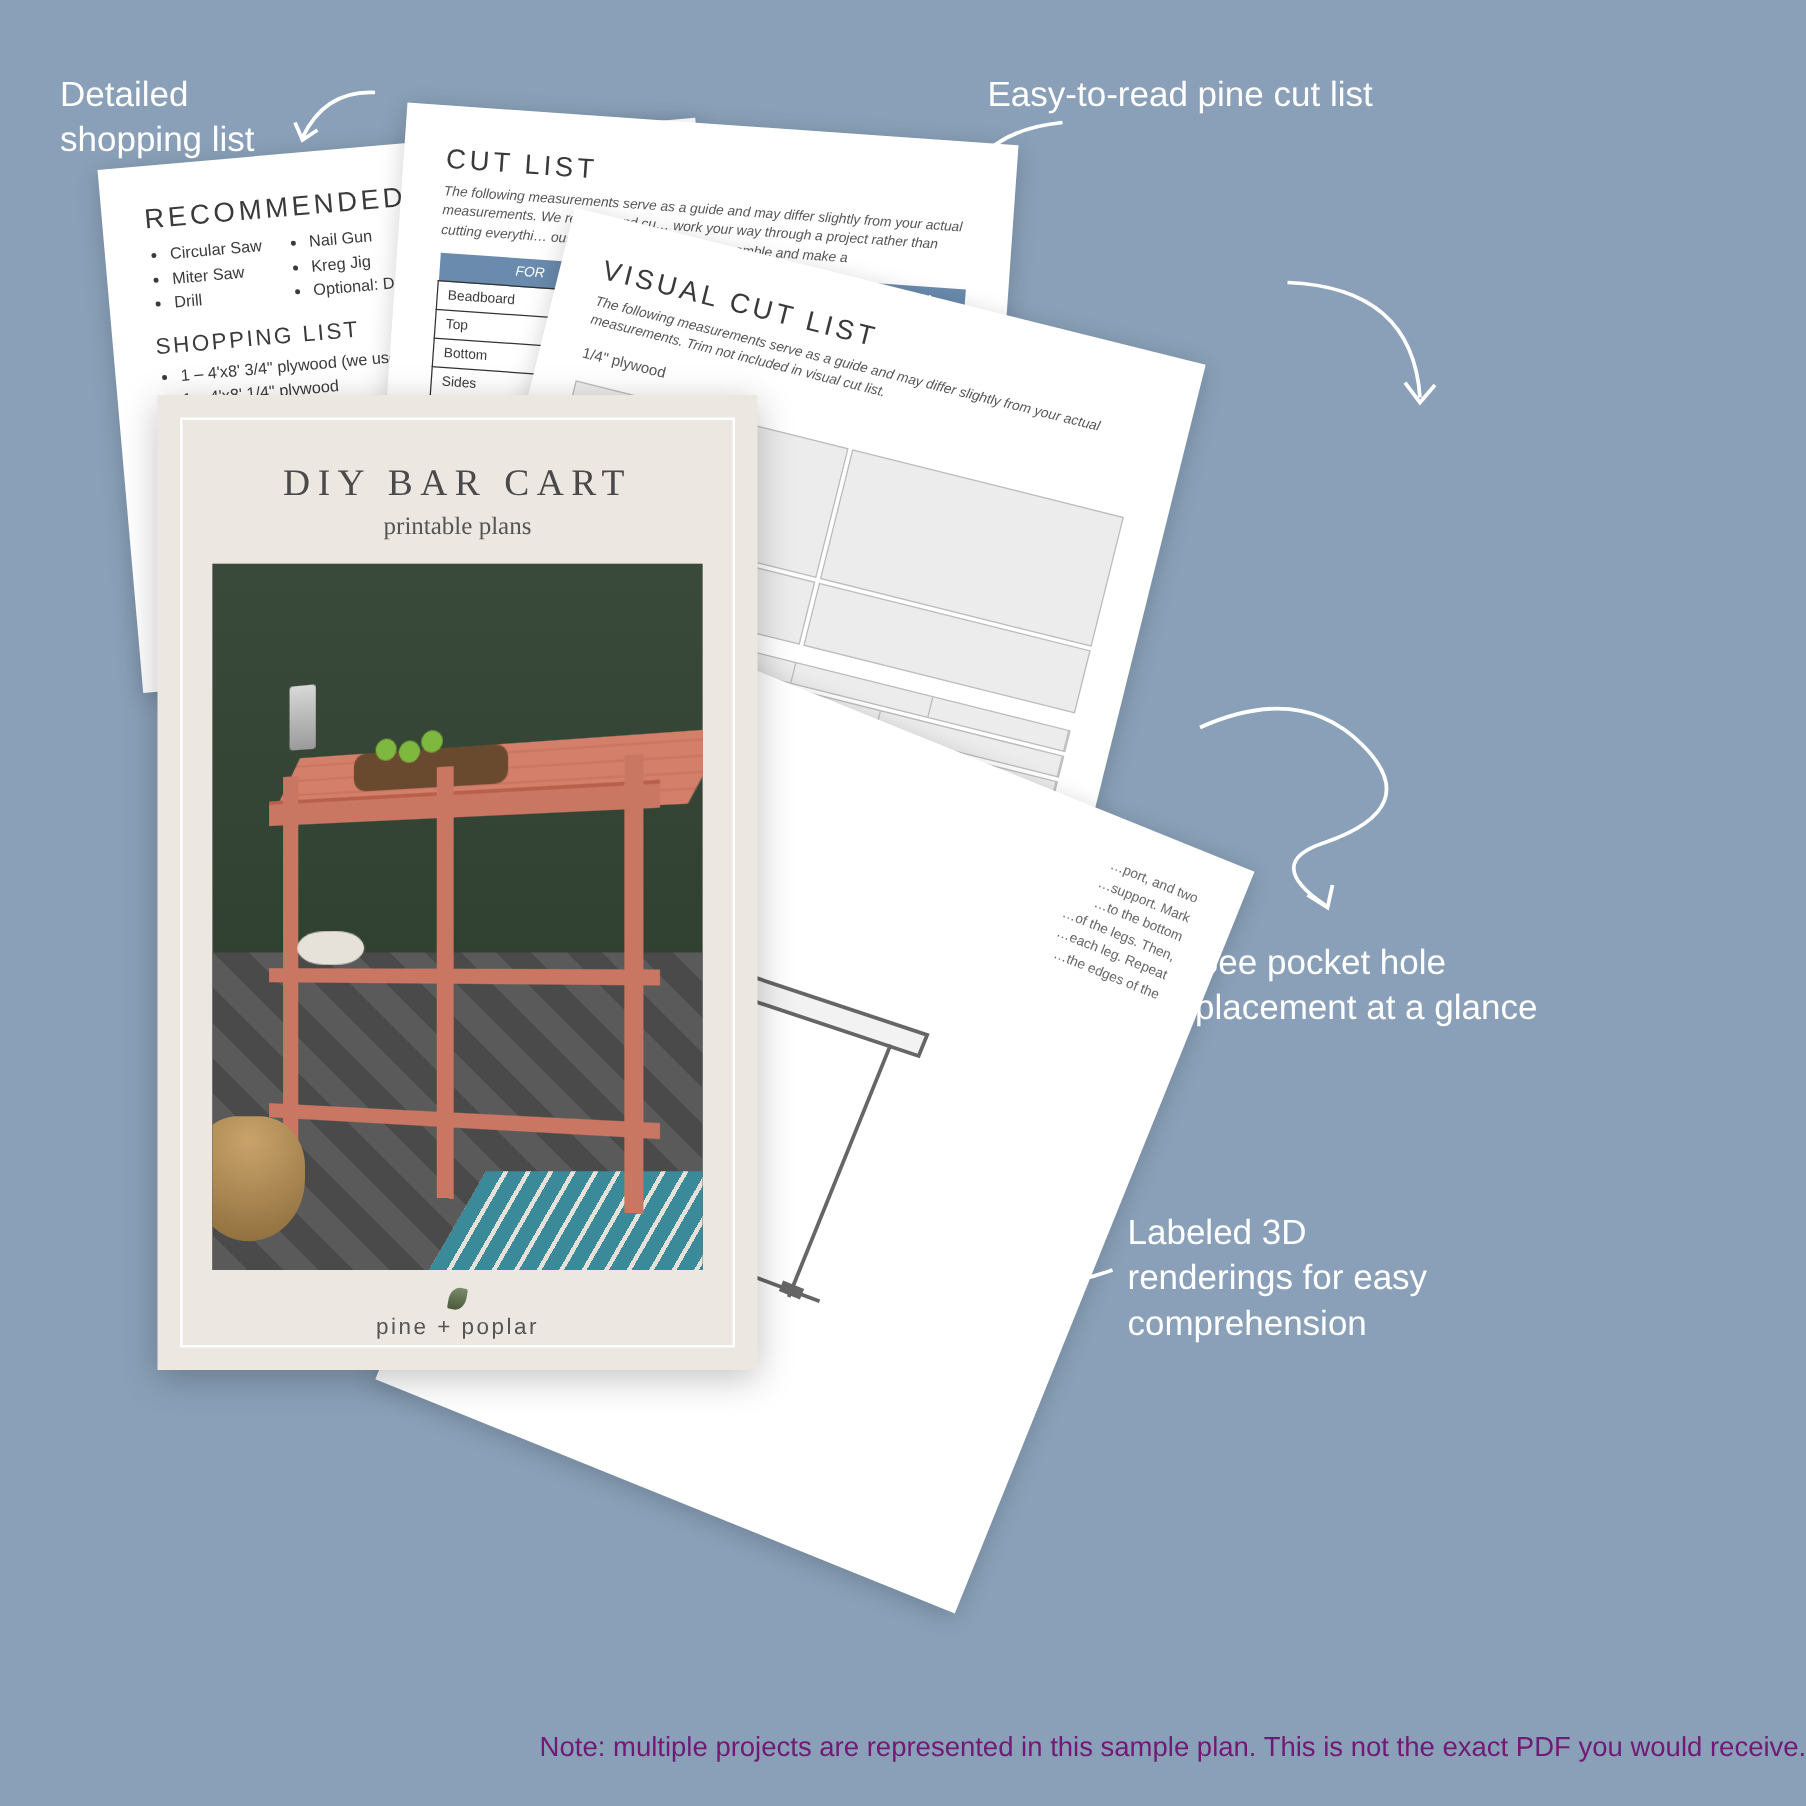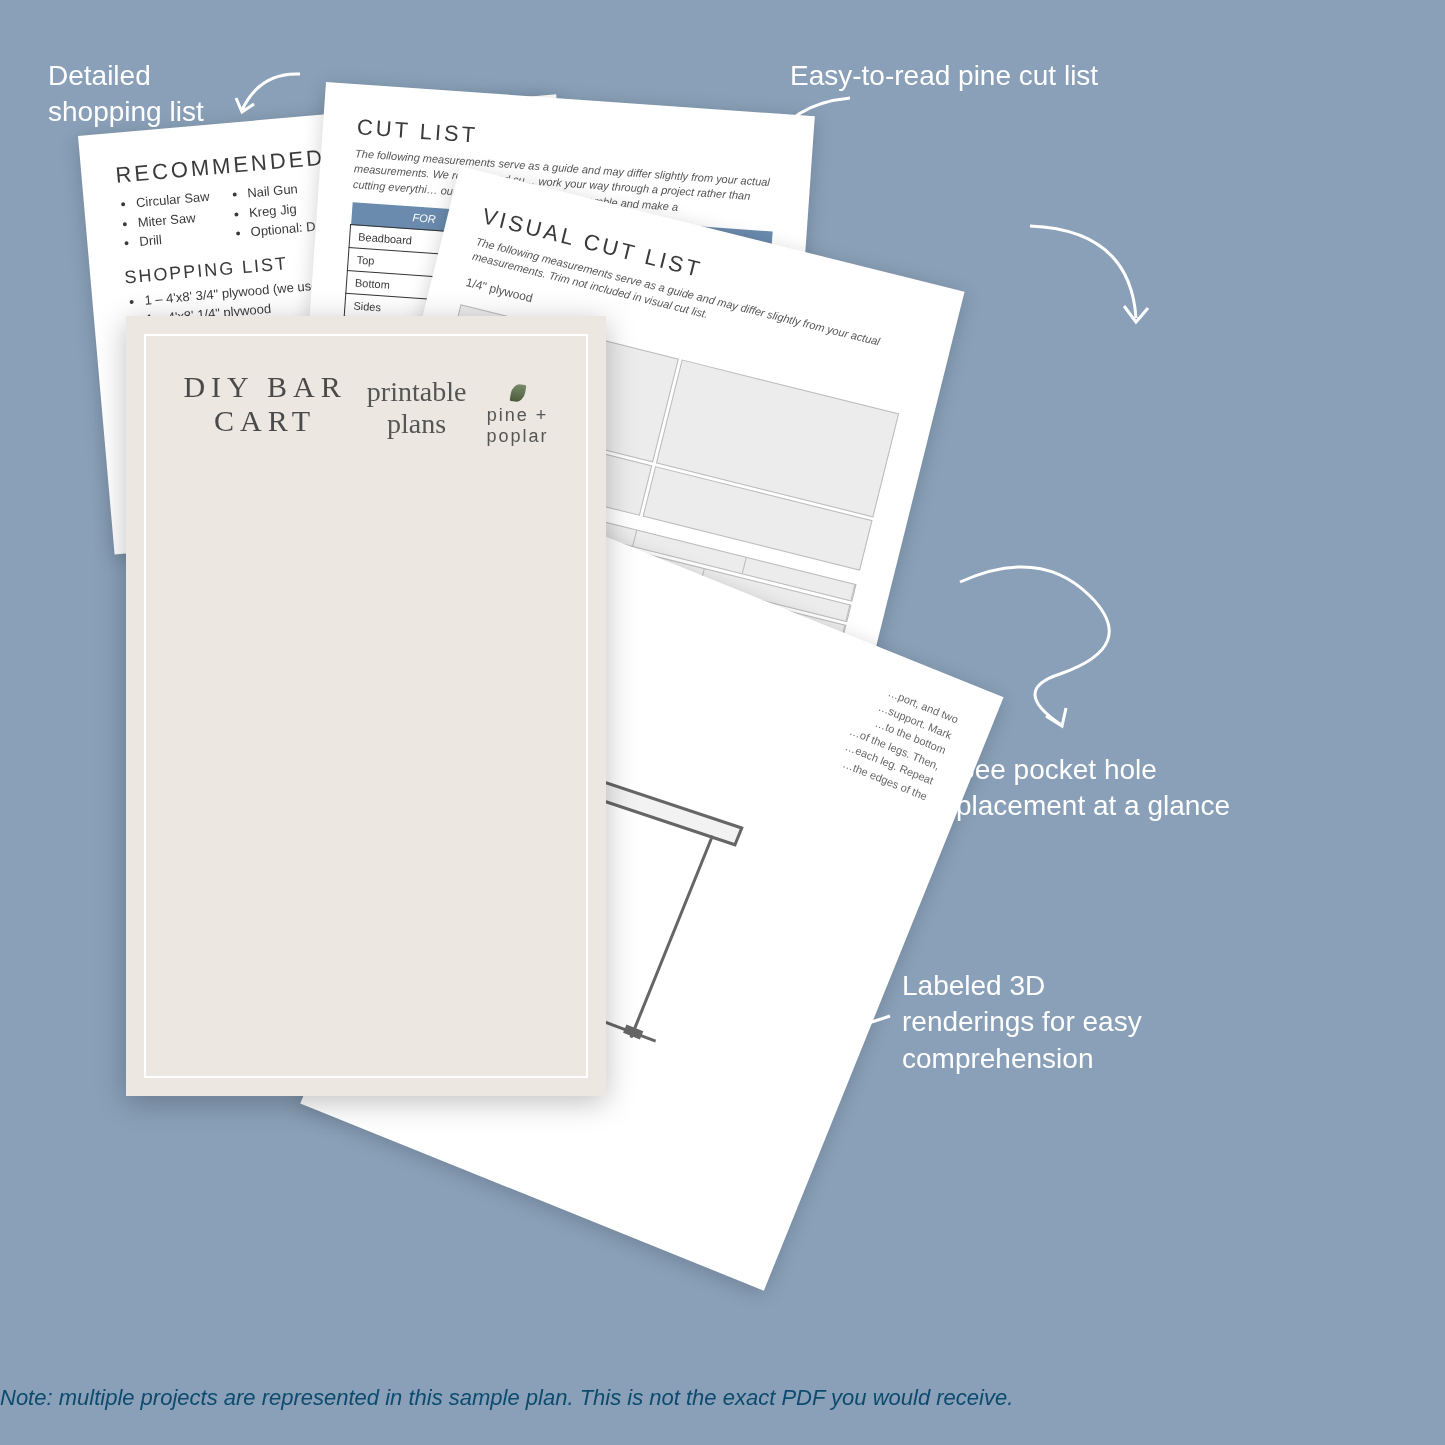--- a/index.html
+++ b/index.html
@@ -27,27 +27,27 @@
   .p3{top:166px;left:460px;width:520px;height:640px;transform:rotate(14deg);transform-origin:top left}
   .p3 .diag{display:grid;grid-template-columns:repeat(4,1fr);grid-auto-rows:52px;gap:3px;margin:14px 0}
   .p3 .blk{background:#ececec;border:1px solid #bbb}
   .p3 .strip{height:18px;background:#ececec;border:1px solid #bbb;margin:3px 0;display:flex}
   .p3 .strip span{flex:1;border-right:1px solid #bbb}
   
   .p4{top:510px;left:540px;width:500px;height:640px;transform:rotate(22deg);transform-origin:top left}
   .p4 .txt{font-size:11px;text-align:right;padding-left:200px;line-height:1.5;color:#666}
   
   .cover{position:absolute;top:316px;left:126px;width:480px;height:780px;background:#ece8e1;box-shadow:0 6px 28px rgba(0,0,0,.25);padding:18px;}
-  .cover .inner{border:2px solid #fff;height:100%;padding:34px 24px 4px;text-align:center;display:flex;}
+  .cover .inner{border:2px solid #fff;height:100%;padding:34px 24px 4px;text-align:center;display:flex;flex-direction:column}
   .cover h2{font-family:Georgia,serif;letter-spacing:6px;font-weight:400;font-size:30px;color:#4a4a4a}
-  .cover .sub{font-family:'Brush Script MT',cursive;font-size:28px;color:#555;margin:6px 0 18px}
+  .cover .sub{font-family:'Brush Script MT',cursive;font-size:20px;color:#555;margin:6px 0 18px}
   .photo{flex:1;background:#3a3a32;position:relative;overflow:hidden}
   .logo{margin-top:14px;font-family:Liberation Sans, sans-serif;letter-spacing:2px;font-size:18px;color:#555}
   .logo .leaf{display:inline-block;width:14px;height:18px;background:linear-gradient(#7a8a6a,#4a5a3a);border-radius:60% 10% 60% 10%;transform:rotate(10deg);margin-bottom:-2px}
-  .note{position:absolute;bottom:34px;left:0;right:0;text-align:left;font-style:italic;font-size:22px;color:#0c4a6e}
+  .note{position:absolute;bottom:34px;left:0;right:0;text-align:right;font-size:22px;color:#701a75}
   
   .wall{position:absolute;inset:0;background:linear-gradient(#3a4a3a,#2a3a2a)}
   .floor{position:absolute;bottom:0;left:0;right:0;height:45%;background:repeating-linear-gradient(45deg,#5a5a5a 0 20px,#4a4a4a 20px 40px)}
   .cart{position:absolute;bottom:10%;left:8%;width:82%;height:68%;transform:perspective(600px) rotateY(-14deg)}
   .cart .top,.cart .mid,.cart .bot{position:absolute;left:0;right:0;height:12px;background:#c97763}
   .cart .top{top:16%;height:18px;box-shadow:0 -3px #b8604c}
   .cart .mid{top:52%}
   .cart .bot{top:82%}
   .cart .leg{position:absolute;width:14px;top:10%;bottom:0;background:#c97763}
   .cart .l1{left:4%}.cart .l2{left:46%}.cart .l3{right:4%}

